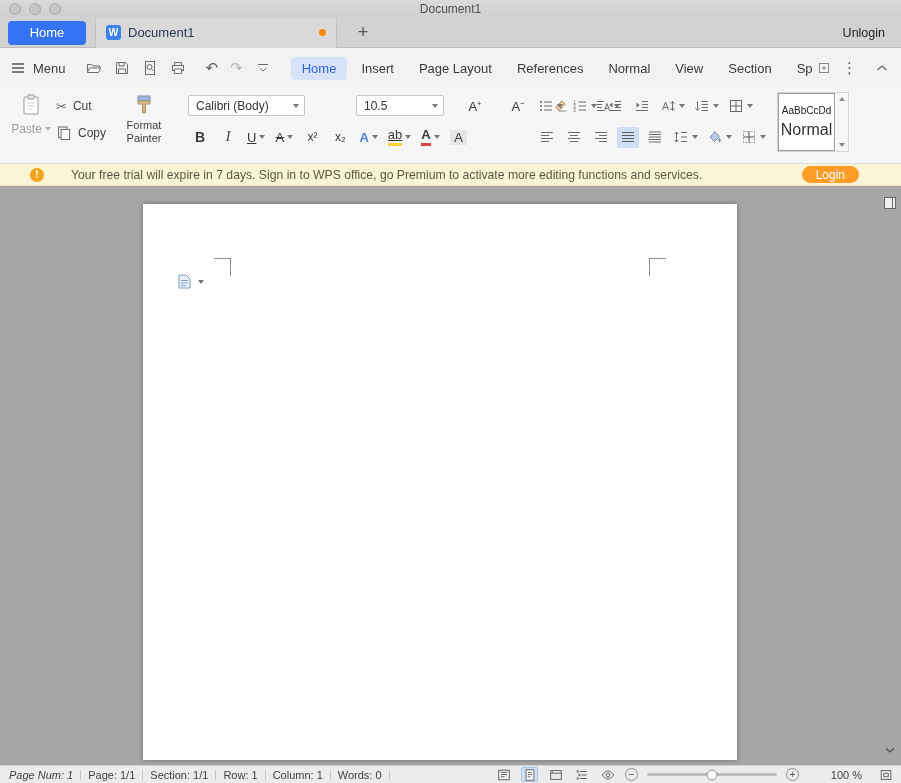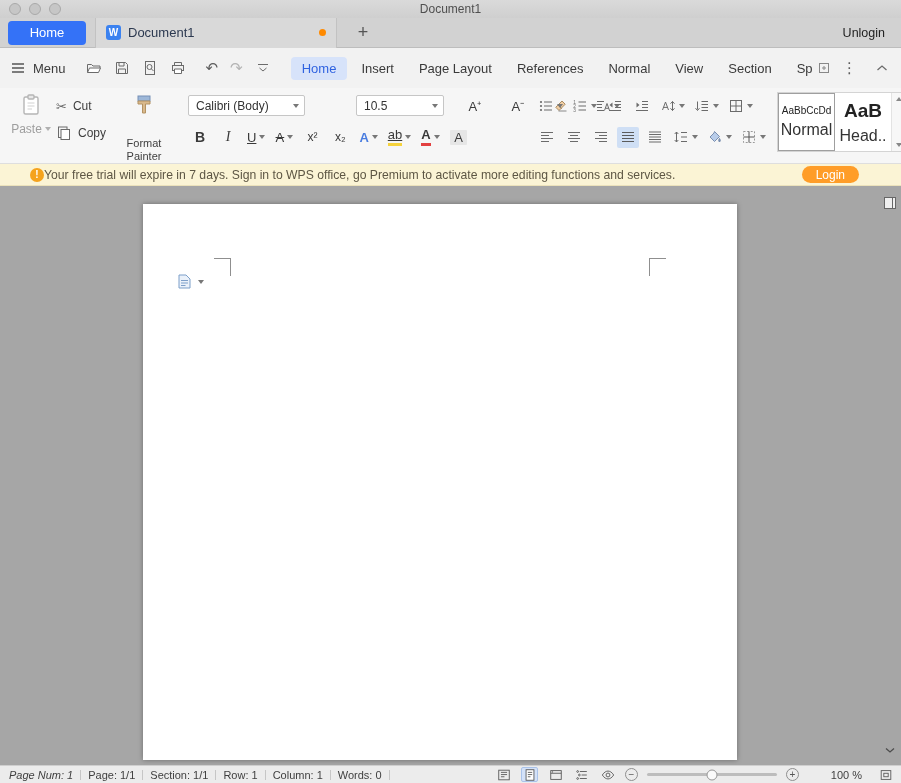--- a/index.html
+++ b/index.html
@@ -40,21 +40,21 @@
   .ribbon{height:76px;background:#f6f6f6;position:relative;border-bottom:1px solid #dedede;}
   .icL{width:24px;height:24px;display:block;margin:0 auto;}
   .cd{width:0;height:0;border-left:3.5px solid transparent;border-right:3.5px solid transparent;border-top:4px solid #777;display:inline-block;margin-left:3px;flex:none;}
   .cd.dis{border-top-color:#b0b0b0;}
   .g-paste{position:absolute;left:8px;top:5px;width:46px;text-align:center;color:#9e9e9e;}
   .plabel{margin-top:5px;font-size:12px;display:flex;align-items:center;justify-content:center;}
   .g-cutcopy{position:absolute;left:56px;top:11px;display:flex;flex-direction:column;gap:12px;}
   .ccrow{display:flex;align-items:center;gap:6px;font-size:12px;color:#3e3e3e;}
   .sciss{font-size:13px;color:#666;}
   .g-fp{position:absolute;left:114px;top:5px;width:60px;display:flex;flex-direction:column;align-items:center;font-size:11px;color:#3e3e3e;}
-  .fplabel{margin-top:20px;width:52px;text-align:center;line-height:13px;}
+  .fplabel{margin-top:2px;width:52px;text-align:center;line-height:13px;}
   .g-font{position:absolute;left:188px;top:7px;}
   .frow1{display:flex;align-items:flex-start;gap:19px;height:22px;}
   .combo{display:flex;align-items:center;background:#fff;border:1px solid #c6c6c6;border-radius:2px;height:21px;padding:0 5px 0 7px;}
   .combo .val{flex:1;font-size:12px;color:#333;white-space:nowrap;overflow:hidden;}
   .fontc{width:117px;}
   .sizec{width:88px;margin-left:32px;}
   .fbtn{min-width:24px;height:21px;display:flex;align-items:center;justify-content:center;border-radius:2px;font-size:13px;color:#3a3a3a;padding:0 3px;}
   .frow2{display:flex;align-items:center;gap:4px;margin-top:9px;height:22px;}
   .bold{font-weight:bold;font-size:14px;}
   .italic{font-style:italic;font-size:14px;font-family:"Liberation Serif",serif;}
@@ -78,21 +78,21 @@
   .sprev.big{font-size:19px;font-weight:bold;}
   .sname{font-size:16px;color:#333;white-space:nowrap;overflow:hidden;max-width:54px;}
   .styscroll{width:13px;display:flex;flex-direction:column;align-items:center;justify-content:space-between;padding:4px 0;background:#f7f7f7;}
   .tri{width:0;height:0;border-left:3.5px solid transparent;border-right:3.5px solid transparent;}
   .tri.up{border-bottom:4px solid #888;}
   .tri.down{border-top:4px solid #888;}
 
   
   .banner{height:22px;background:#fbf4d5;display:flex;align-items:center;border-bottom:1px solid #ece2bb;}
   .warn{width:14px;height:14px;border-radius:50%;background:#f5a31d;color:#fff;font-size:10px;font-weight:bold;display:flex;align-items:center;justify-content:center;margin-left:30px;flex:none;}
-  .bmsg{margin-left:0;font-size:12.2px;color:#5d5644;white-space:nowrap;}
+  .bmsg{margin-left:27px;font-size:12.2px;color:#5d5644;white-space:nowrap;}
   .loginbtn{margin-left:auto;margin-right:42px;height:17px;padding:0 14px;border-radius:9px;background:#ff9d28;color:#fff;font-size:12px;display:flex;align-items:center;flex:none;}
 
   
   .docarea{height:579px;background:#a6a6a6;position:relative;overflow:hidden;}
   .page{position:absolute;left:143px;top:18px;width:594px;height:556px;background:#fff;box-shadow:0 0 5px rgba(0,0,0,.35);}
   .mark{position:absolute;width:17px;height:18px;}
   .mtl{left:71px;top:54px;border-top:1px solid #8f8f8f;border-right:1px solid #8f8f8f;}
   .mtr{left:506px;top:54px;border-top:1px solid #8f8f8f;border-left:1px solid #8f8f8f;}
   .assist{position:absolute;left:35px;top:70px;display:flex;align-items:center;gap:4px;}
   .sideTop{position:absolute;right:3px;top:9px;}
@@ -392,24 +392,20 @@
             <span class="cd"></span>
         </div>
       </div>
     </div>
 
     <div class="styles">
       <div class="stylecard sel">
         <div class="sprev">AaBbCcDd</div>
         <div class="sname">Normal</div>
       </div>
-      <div class="stylecard">
-        <div class="sprev big">AaB</div>
-        <div class="sname">Head..</div>
-      </div>
       <div class="styscroll">
         <span class="tri up"></span>
         <span class="tri down"></span>
       </div>
     </div>
   </div>
 
   <div class="banner">
     <span class="warn">!</span>
     <span class="bmsg">Your free trial will expire in 7 days. Sign in to WPS office, go Premium to activate more editing functions and services.</span>

